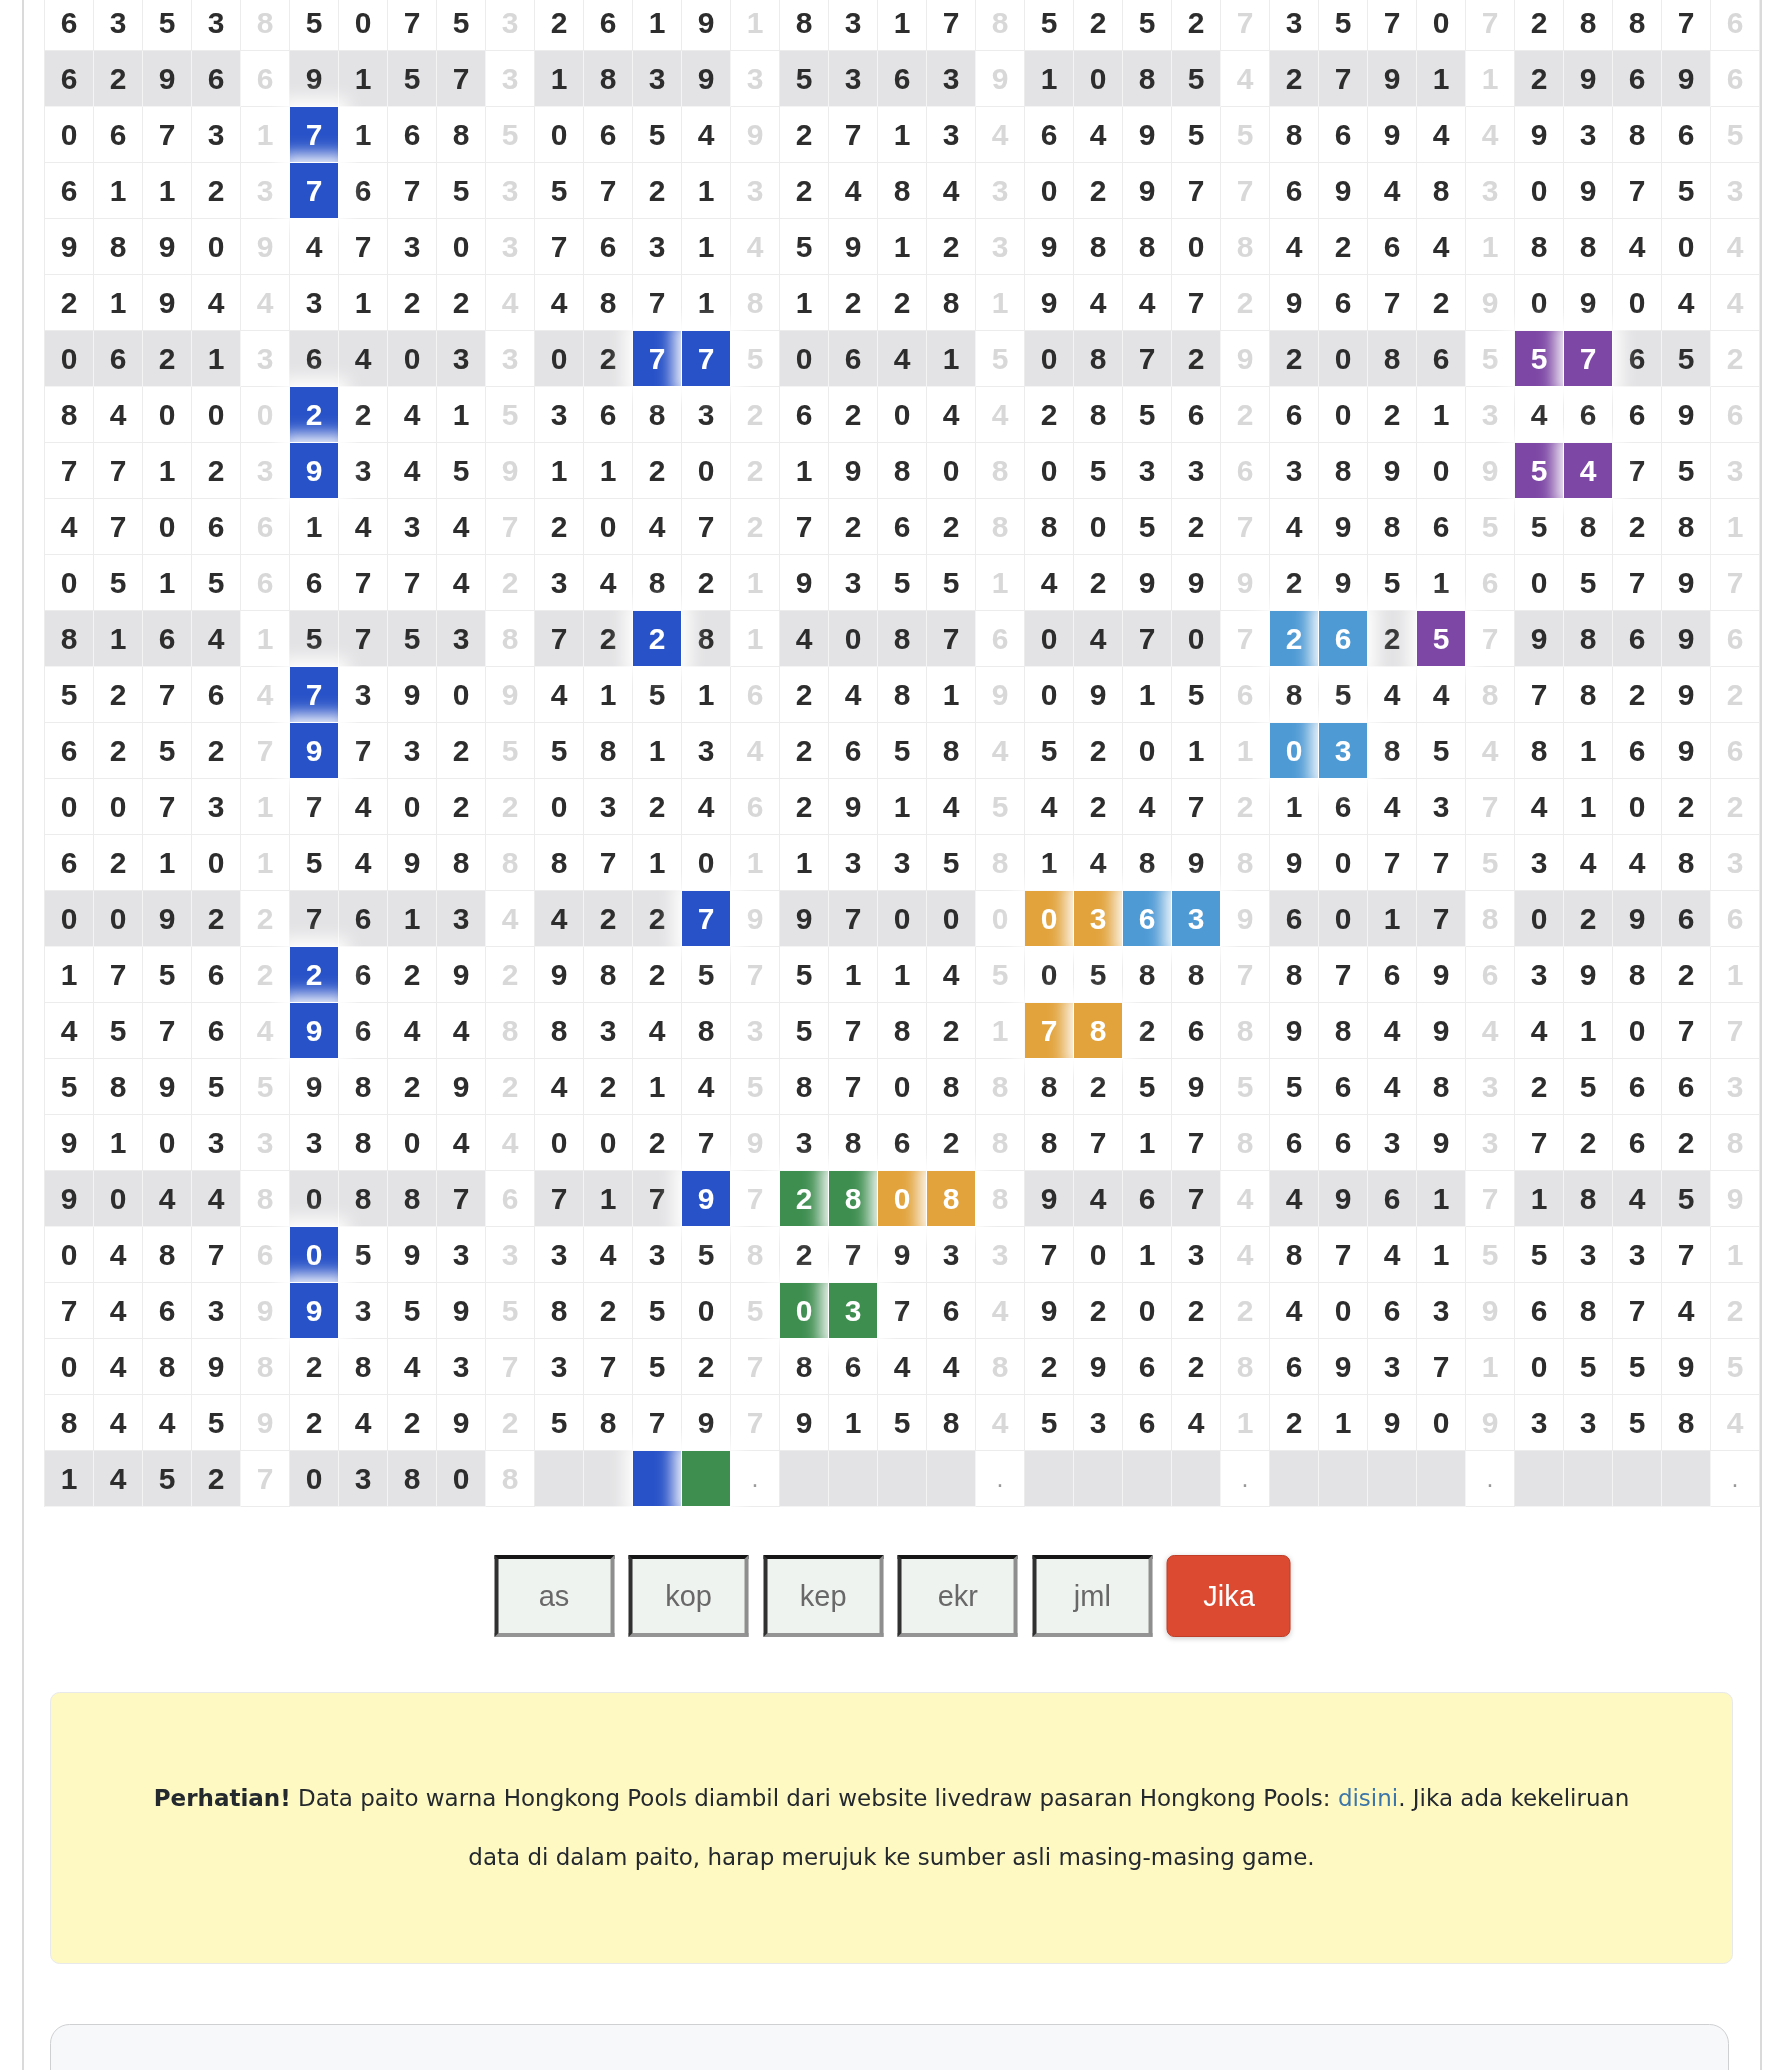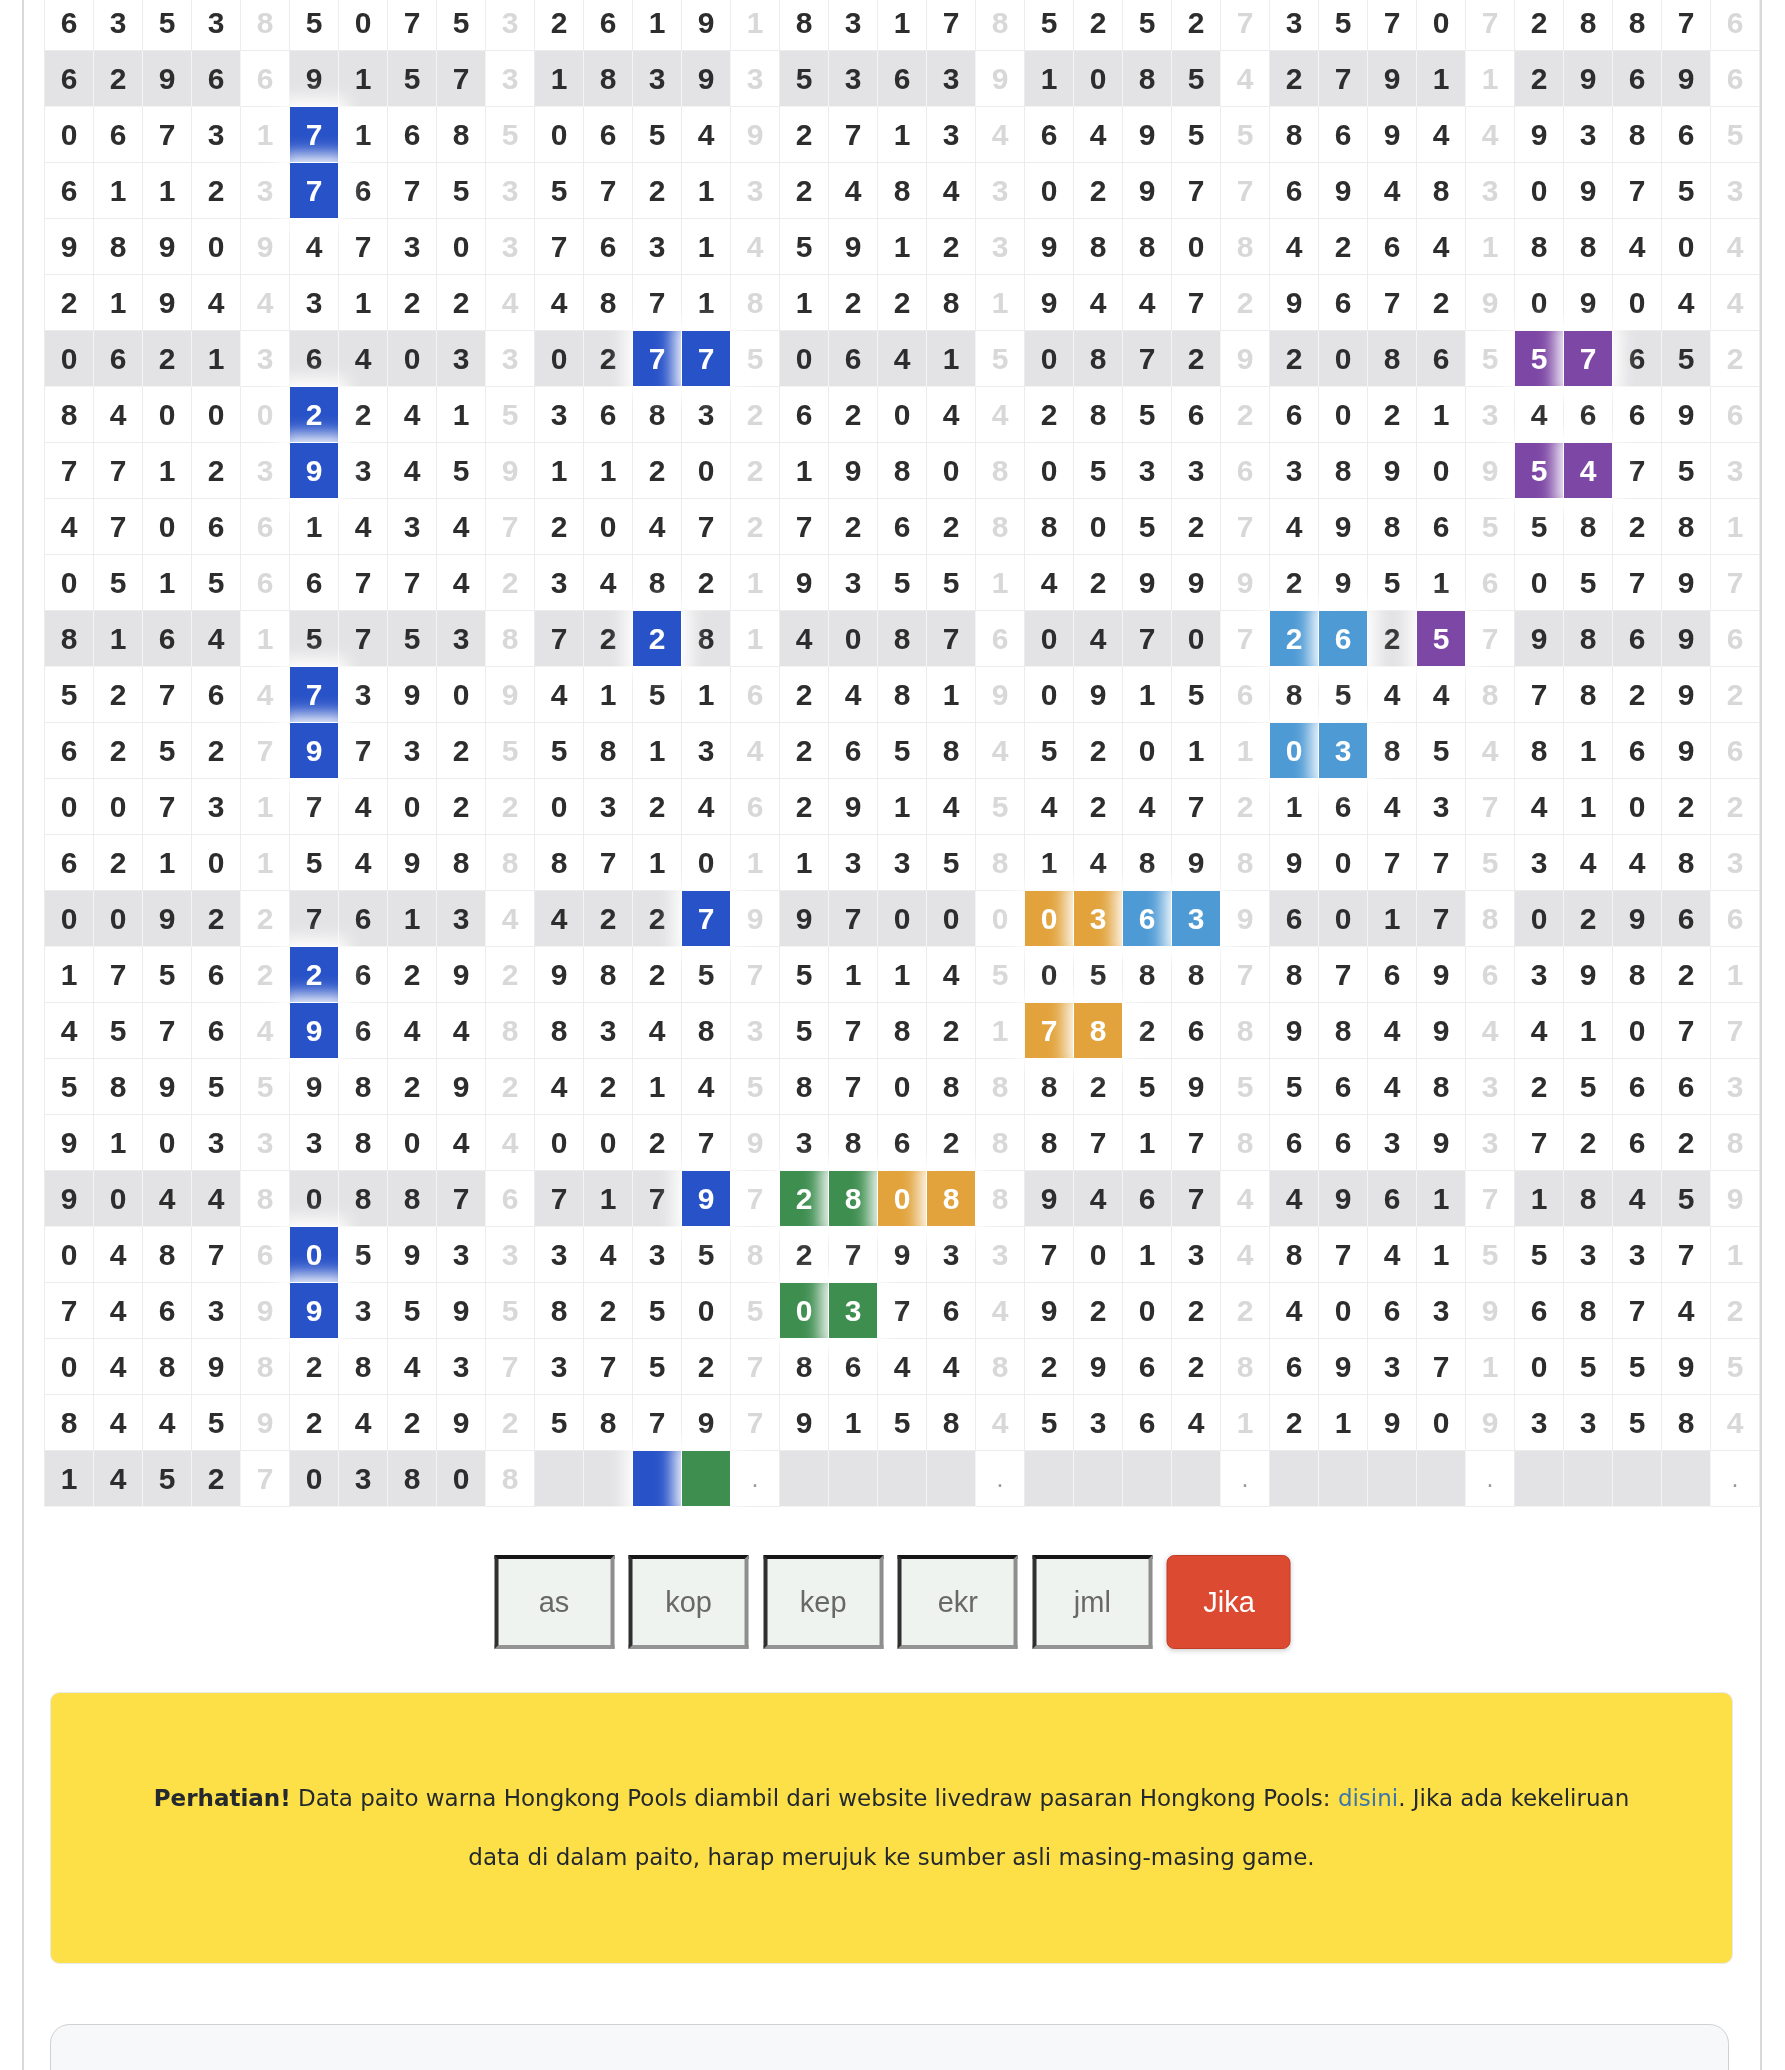--- a/index.html
+++ b/index.html
@@ -29,42 +29,42 @@
   .cell.dot   { color:#999999; font-weight:normal; font-size:25px; }
   .cell.hl {
     color:#ffffff; position:relative; z-index:1;
     border-right-color:#ffffff; border-bottom-color:#ffffff;
     box-shadow:0 0 15.5px 8.7px rgba(255,255,255,0.92);
   }
 
   
   #toolbar {
     position:absolute; top:1555px; left:50%; transform:translateX(-50%);
-    display:flex; gap:14.6px; align-items:stretch; height:94px;text-align:right;
+    display:flex; gap:14.6px; align-items:stretch; height:82px;text-align:right;
   }
   .tbtn {
     width:120px; box-sizing:border-box;
     background:#eff3f0; border:4.9px solid;
     border-color:#161616 #8e8e8e #949494 #303030;
     color:#686868; font-size:29px;
     display:flex; align-items:center; justify-content:center;
     cursor:pointer; user-select:none;
   }
   #reset-button {
     width:124px; box-sizing:border-box;
     background:#db4a31; border:1px solid #c03d27; border-radius:7.8px;
     color:#ffffff; font-size:29px;
     display:flex; align-items:center; justify-content:center;
     box-shadow:0 1.9px 4.9px rgba(0,0,0,0.18); cursor:pointer; user-select:none;
   }
 
   
   #notice {
     position:absolute; left:50px; top:1692px; width:1683px; height:272px;
-    box-sizing:border-box; background:#fde047; border:1px solid #e7e9eb;
+    box-sizing:border-box; background:#fef9c3; border:1px solid #e7e9eb;
     border-radius:9.7px; display:flex; align-items:center; justify-content:center;
   }
   #notice p {
     margin:0; width:1533px; text-align:center;
     font-family:"DejaVu Sans", sans-serif; font-size:23px; line-height:59px;
     color:#24292e;
   }
   #notice a { color:#3c76a8; text-decoration:none; cursor:pointer; }
 
   

